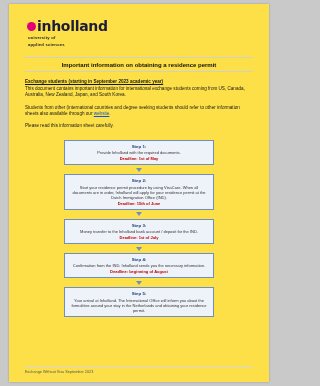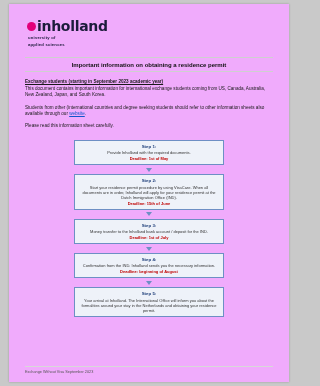--- a/index.html
+++ b/index.html
@@ -5,22 +5,22 @@
   html,body{margin:0;padding:0;}
   body{
     width:298px;height:386px;
     background:#c9c9c9;
     font-family:"Liberation Sans",sans-serif;
     overflow:hidden;
   }
   .page{
     position:absolute;
     left:9px;top:4px;
-    width:280px;height:378px;
-    background:#f0abfc;
+    width:260px;height:378px;
+    background:#fde047;
     box-shadow:0 0 2px rgba(0,0,0,0.25);
     box-sizing:border-box;
     padding:10px 16px 0 16px;
   }
   
   .logo-wrap{margin:6px 0 0 2px;}
   .logo-row{display:flex;align-items:flex-start;}
   .logo-mark{
     width:9px;height:9px;border-radius:50%;
     background:#e2007a;margin-top:2px;margin-right:1px;

